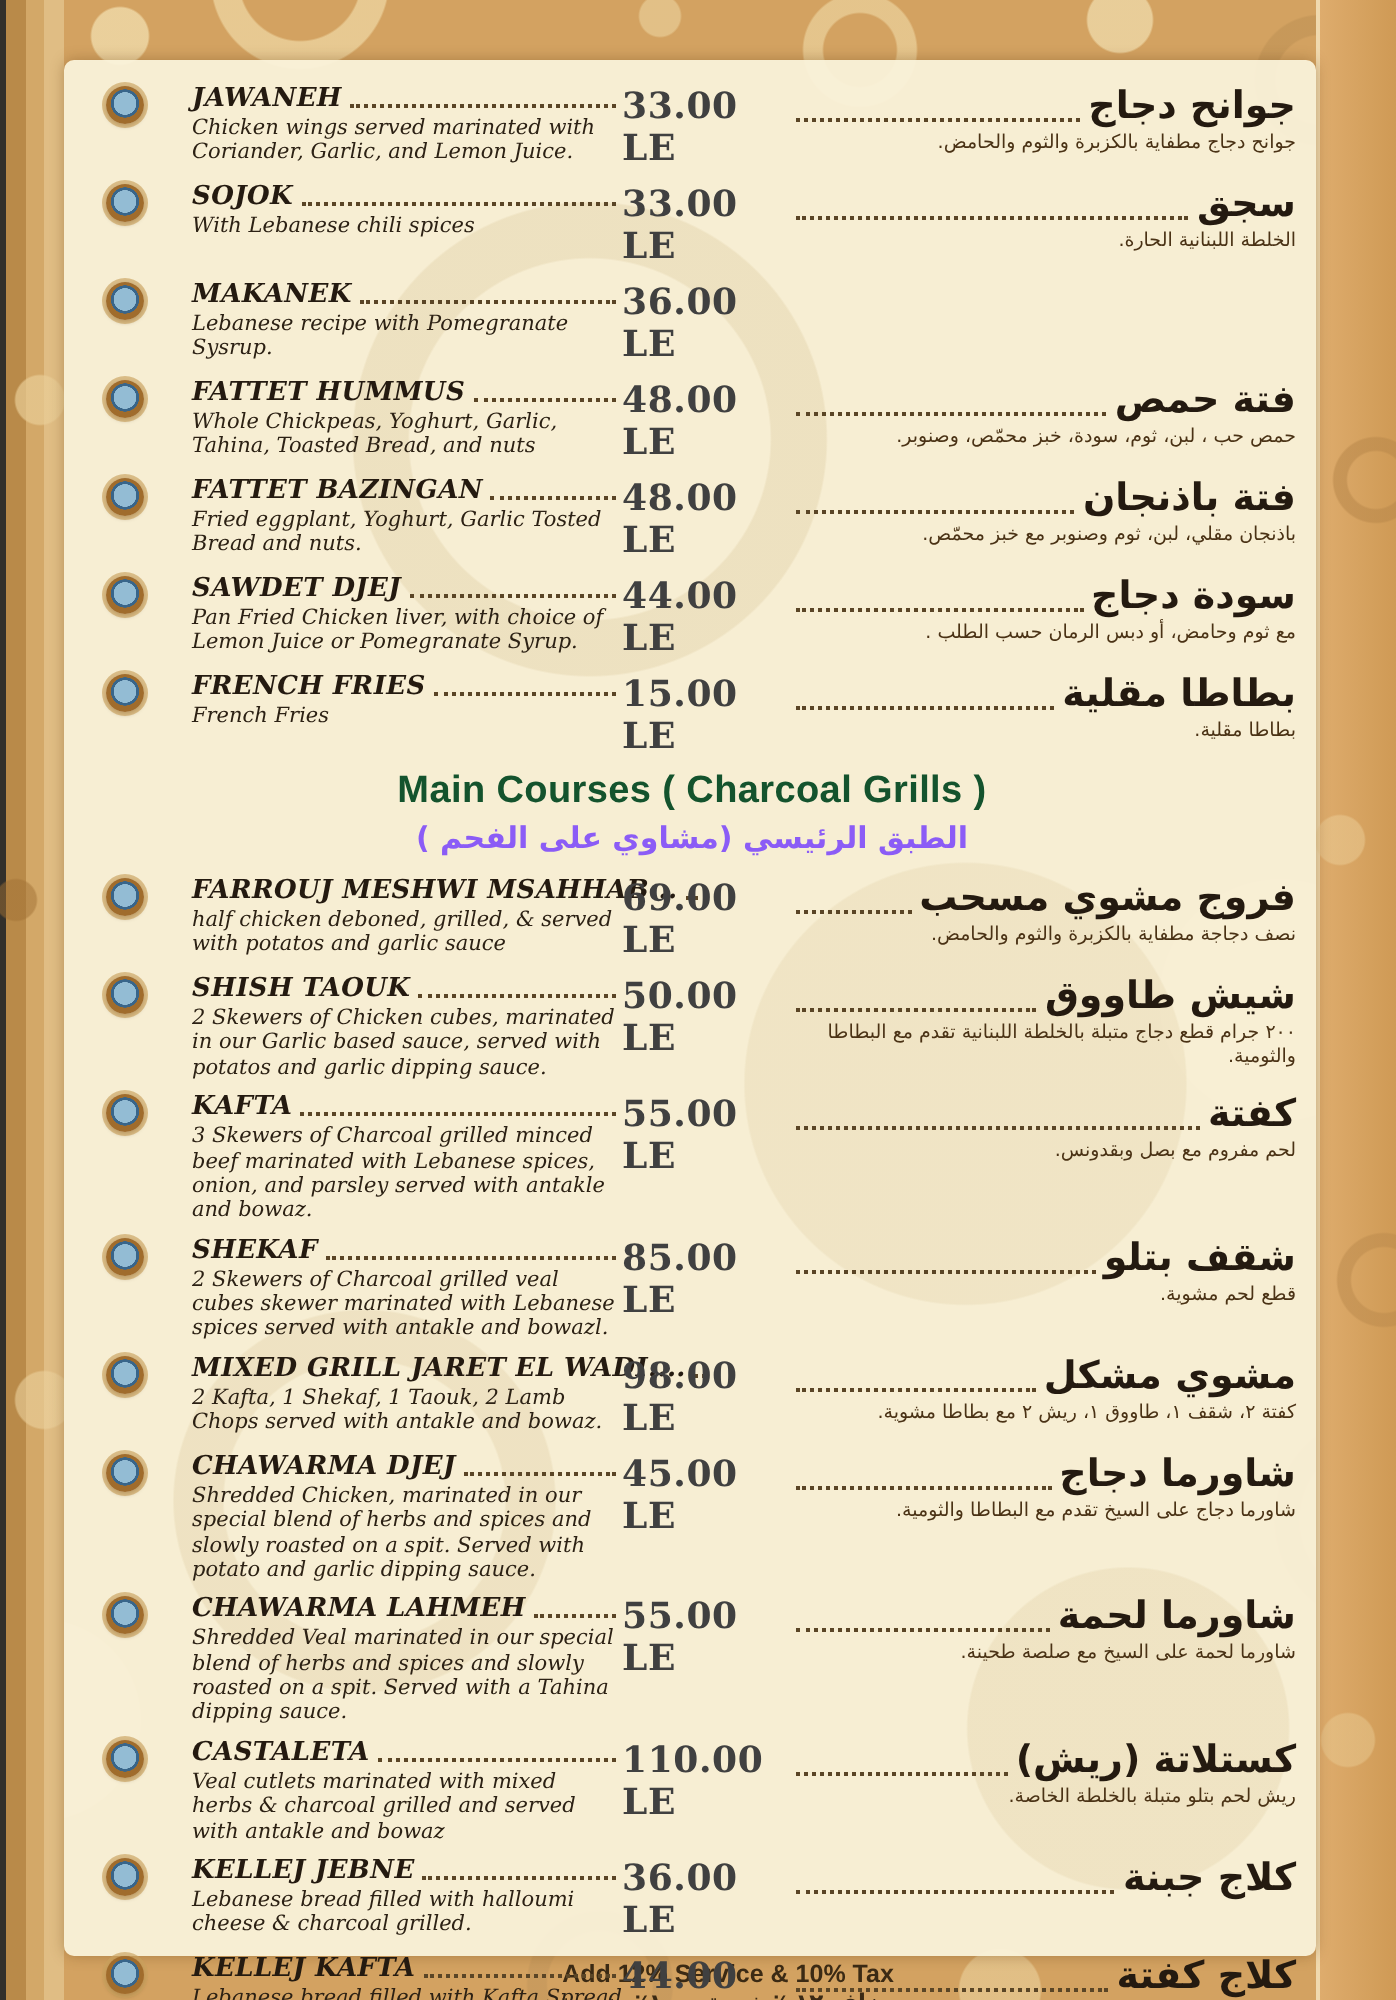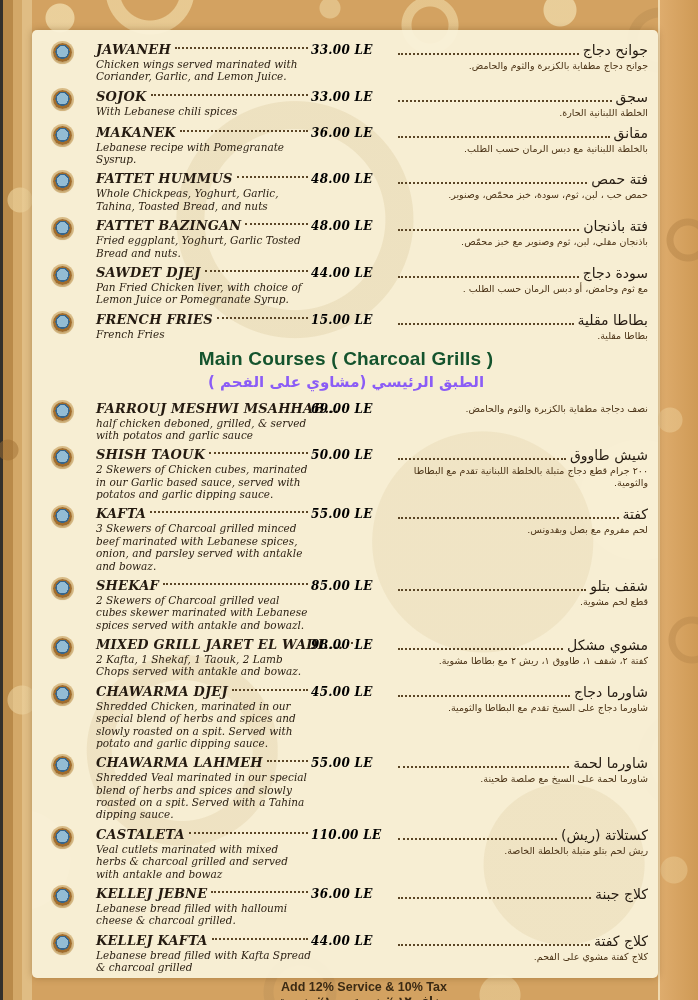--- a/index.html
+++ b/index.html
@@ -54,34 +54,34 @@
   }
   .panel > *{position:relative;z-index:1;}
   .row{display:flex;align-items:flex-start;margin-bottom:6px;}
   .icon-cell{width:52px;flex:0 0 52px;padding-left:9px;box-sizing:border-box;padding-top:1px;}
   .medal{
     display:block;width:19px;height:19px;border-radius:50%;
     background:radial-gradient(circle at 50% 46%, #93bcd4 0 40%, #38658a 41% 50%, #a06c2c 51% 74%, #6b4318 75% 100%);
     box-shadow:0 0 0 2px rgba(201,162,94,.65), 0 1px 2px rgba(80,50,15,.5);
   }
   .en{width:215px;flex:0 0 215px;color:#241a10;}
-  .name-line{display:flex;align-items:center;}
+  .name-line{display:flex;align-items:flex-end;}
   .en-name{
     font-style:italic;font-size:13px;font-weight:600;letter-spacing:.2px;
     white-space:nowrap;color:#241a10;
   }
   .dots{flex:1 1 auto;border-bottom:2px dotted #5a4526;margin:0 3px 3px 4px;min-width:6px;}
   .en-desc{font-style:italic;font-size:10.5px;line-height:1.18;color:#2c2114;margin-top:1px;}
   .price{
-    width:84px;flex:0 0 84px;font-style:italic;font-size:12px;font-weight:600;
-    color:#000000;padding-top:1px;letter-spacing:.3px;
+    width:84px;flex:0 0 84px;font-size:18px;font-weight:600;
+    color:#404040;padding-top:1px;letter-spacing:.3px;
   }
   .ar{flex:1 1 auto;direction:rtl;text-align:right;color:#241a10;font-family:"DejaVu Sans", sans-serif;}
   .ar-name-line{display:flex;align-items:flex-end;}
-  .ar-name{font-size:14px;font-weight:normal;white-space:nowrap;letter-spacing:0;}
+  .ar-name{font-size:19px;font-weight:bold;white-space:nowrap;letter-spacing:0;}
   .ar-dots{margin:0 4px 3px 3px;}
   .ar-desc{font-size:9.5px;line-height:1.25;color:#4a3215;margin-top:2px;}
   .sec-header{text-align:center;margin:4px 0 10px 0;}
   .sec-en{
     font-family:"Liberation Sans", sans-serif;font-weight:bold;font-size:19px;
     color:#14532d;letter-spacing:.2px;
   }
   .sec-ar{
     direction:rtl;font-family:"DejaVu Sans", sans-serif;font-weight:bold;
     font-size:15px;color:#8b5cf6;margin-top:3px;
@@ -150,27 +150,20 @@
           <span class="medal"></span>
         </div>
         <div class="en">
           <div class="name-line">
             <span class="en-name">MAKANEK</span>
             <span class="dots"></span>
           </div>
           <div class="en-desc">Lebanese recipe with Pomegranate Sysrup.</div>
         </div>
         <div class="price">36.00 LE</div>
-        <div class="ar">
-          <div class="ar-name-line">
-            <span class="ar-name">مقانق</span>
-            <span class="dots ar-dots"></span>
-          </div>
-          <div class="ar-desc">بالخلطة اللبنانية مع دبس الرمان حسب الطلب.</div>
-        </div>
       </div>
 
       <div class="row">
         <div class="icon-cell">
           <span class="medal"></span>
         </div>
         <div class="en">
           <div class="name-line">
             <span class="en-name">FATTET HUMMUS</span>
             <span class="dots"></span>
@@ -264,20 +257,24 @@
         </div>
         <div class="en">
           <div class="name-line">
             <span class="en-name">FARROUJ MESHWI MSAHHAB...</span>
             <span class="dots"></span>
           </div>
           <div class="en-desc">half chicken deboned, grilled, &amp; served with potatos and garlic sauce</div>
         </div>
         <div class="price">69.00 LE</div>
         <div class="ar">
+          <div class="ar-name-line">
+            <span class="ar-name">فروج مشوي مسحب</span>
+            <span class="dots ar-dots"></span>
+          </div>
           <div class="ar-desc">نصف دجاجة مطفاية بالكزبرة والثوم والحامض.</div>
         </div>
       </div>
 
       <div class="row">
         <div class="icon-cell">
           <span class="medal"></span>
         </div>
         <div class="en">
           <div class="name-line">

